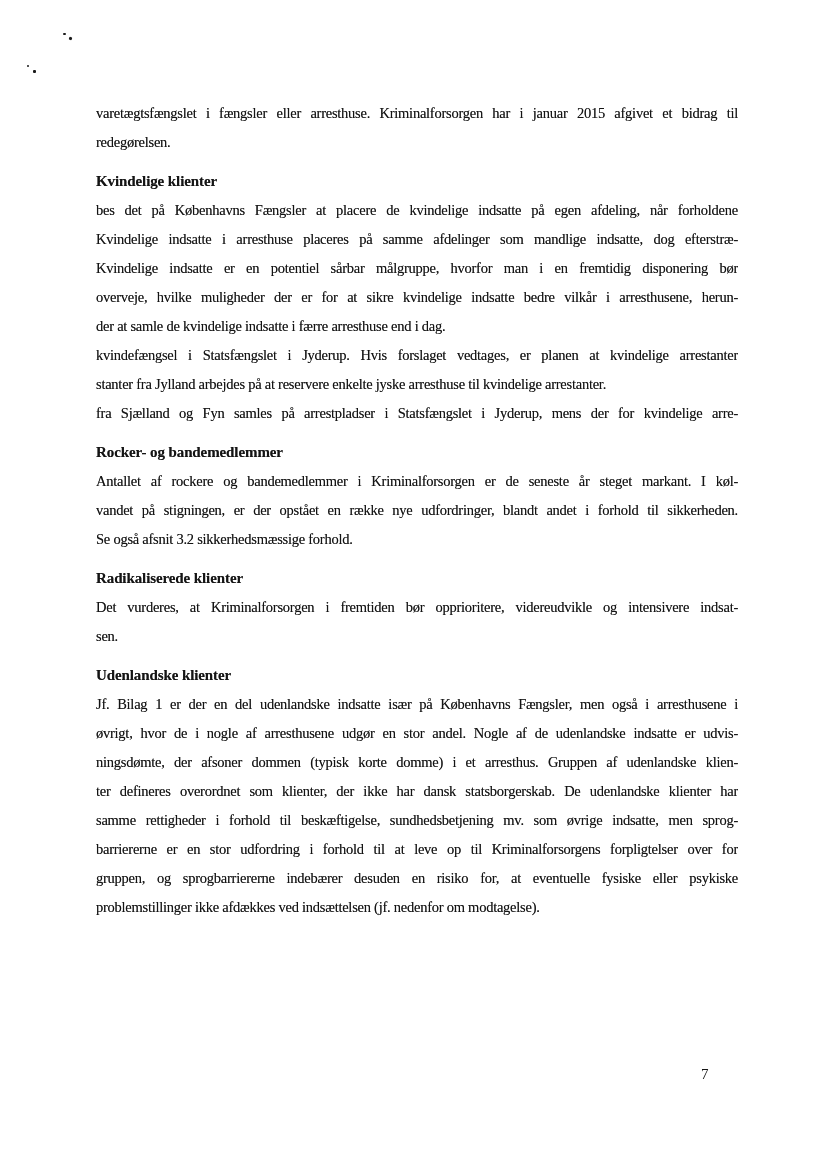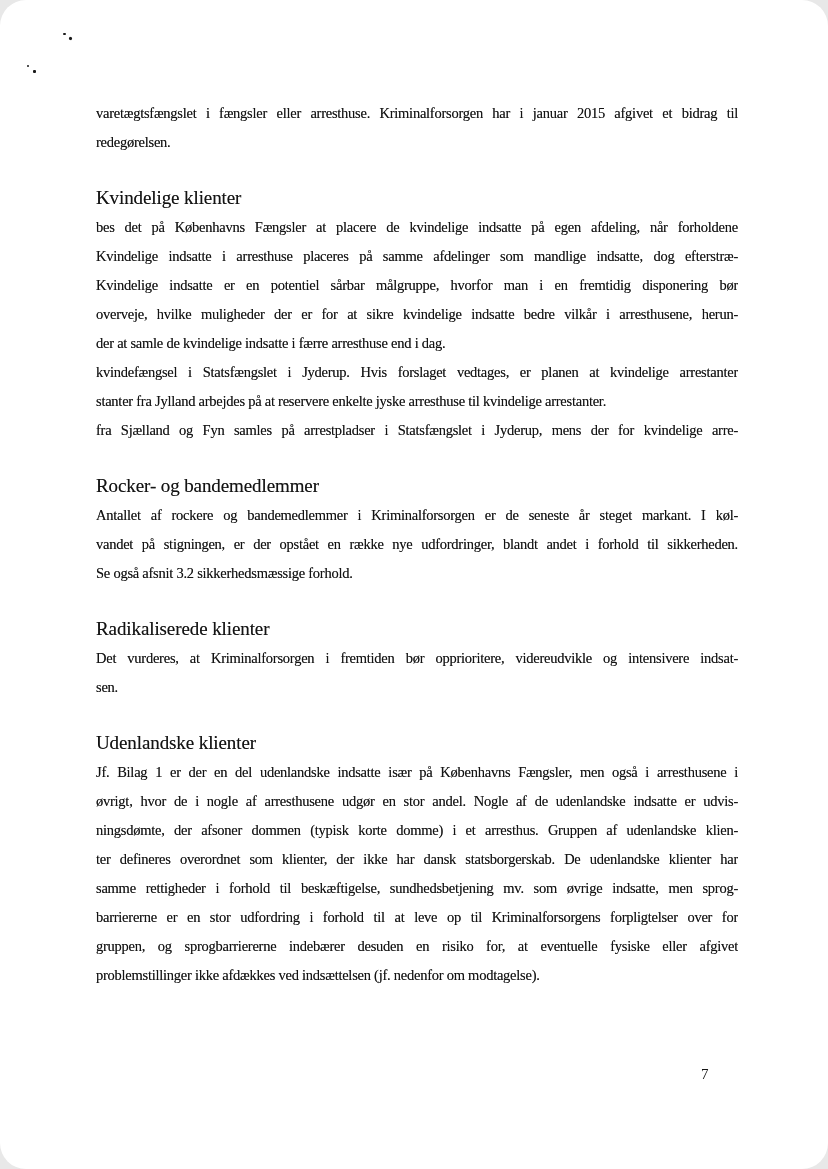--- a/index.html
+++ b/index.html
@@ -4,21 +4,20 @@
 <style>
   html, body { margin: 0; padding: 0; background: #e8e8e8; }
   .page {
     position: relative;
     width: 828px;
     height: 1169px;
     background: #ffffff;
     font-family: "Liberation Serif", "DejaVu Serif", serif;
     color: #141414;
     overflow: hidden;
-    border-radius: 26px;
   }
   .content {
     position: absolute;
     left: 96px;
     top: 99px;
     width: 642px;
     font-size: 14.5px;
     letter-spacing: -0.25px;
     text-shadow: 0 0 0.5px rgba(20,20,20,0.55);
   }
@@ -32,25 +31,25 @@
   }
   
   .line:not(.last)::after {
     content: "";
     display: inline-block;
     width: 100%;
     height: 0;
     vertical-align: baseline;
   }
   .heading {
-    font-weight: 400;
-    font-size: 19px;
+    font-weight: 700;
+    font-size: 15px;
     letter-spacing: -0.1px;
     line-height: 20px;
-    margin-top: 31px;
+    margin-top: 14px;
     margin-bottom: 5px;
   }
   .page-number {
     position: absolute;
     left: 701px;
     top: 1066px;
     font-size: 15px;
     letter-spacing: 0;
   }
   .speck {
@@ -104,19 +103,19 @@
         <div class="line last">sen.</div>
       </div>
       <div class="heading">Udenlandske klienter</div>
       <div class="paragraph">
         <div class="line">Jf. Bilag 1 er der en del udenlandske indsatte især på Københavns Fængsler, men også i arresthusene i</div>
         <div class="line">øvrigt, hvor de i nogle af arresthusene udgør en stor andel. Nogle af de udenlandske indsatte er udvis-</div>
         <div class="line">ningsdømte, der afsoner dommen (typisk korte domme) i et arresthus. Gruppen af udenlandske klien-</div>
         <div class="line">ter defineres overordnet som klienter, der ikke har dansk statsborgerskab. De udenlandske klienter har</div>
         <div class="line">samme rettigheder i forhold til beskæftigelse, sundhedsbetjening mv. som øvrige indsatte, men sprog-</div>
         <div class="line">barriererne er en stor udfordring i forhold til at leve op til Kriminalforsorgens forpligtelser over for</div>
-        <div class="line">gruppen, og sprogbarriererne indebærer desuden en risiko for, at eventuelle fysiske eller afgivet</div>
+        <div class="line">gruppen, og sprogbarriererne indebærer desuden en risiko for, at eventuelle fysiske eller psykiske</div>
         <div class="line last">problemstillinger ikke afdækkes ved indsættelsen (jf. nedenfor om modtagelse).</div>
       </div>
     </div>
 
   <div class="page-number">7</div>
 </div>
 
 </body></html>

